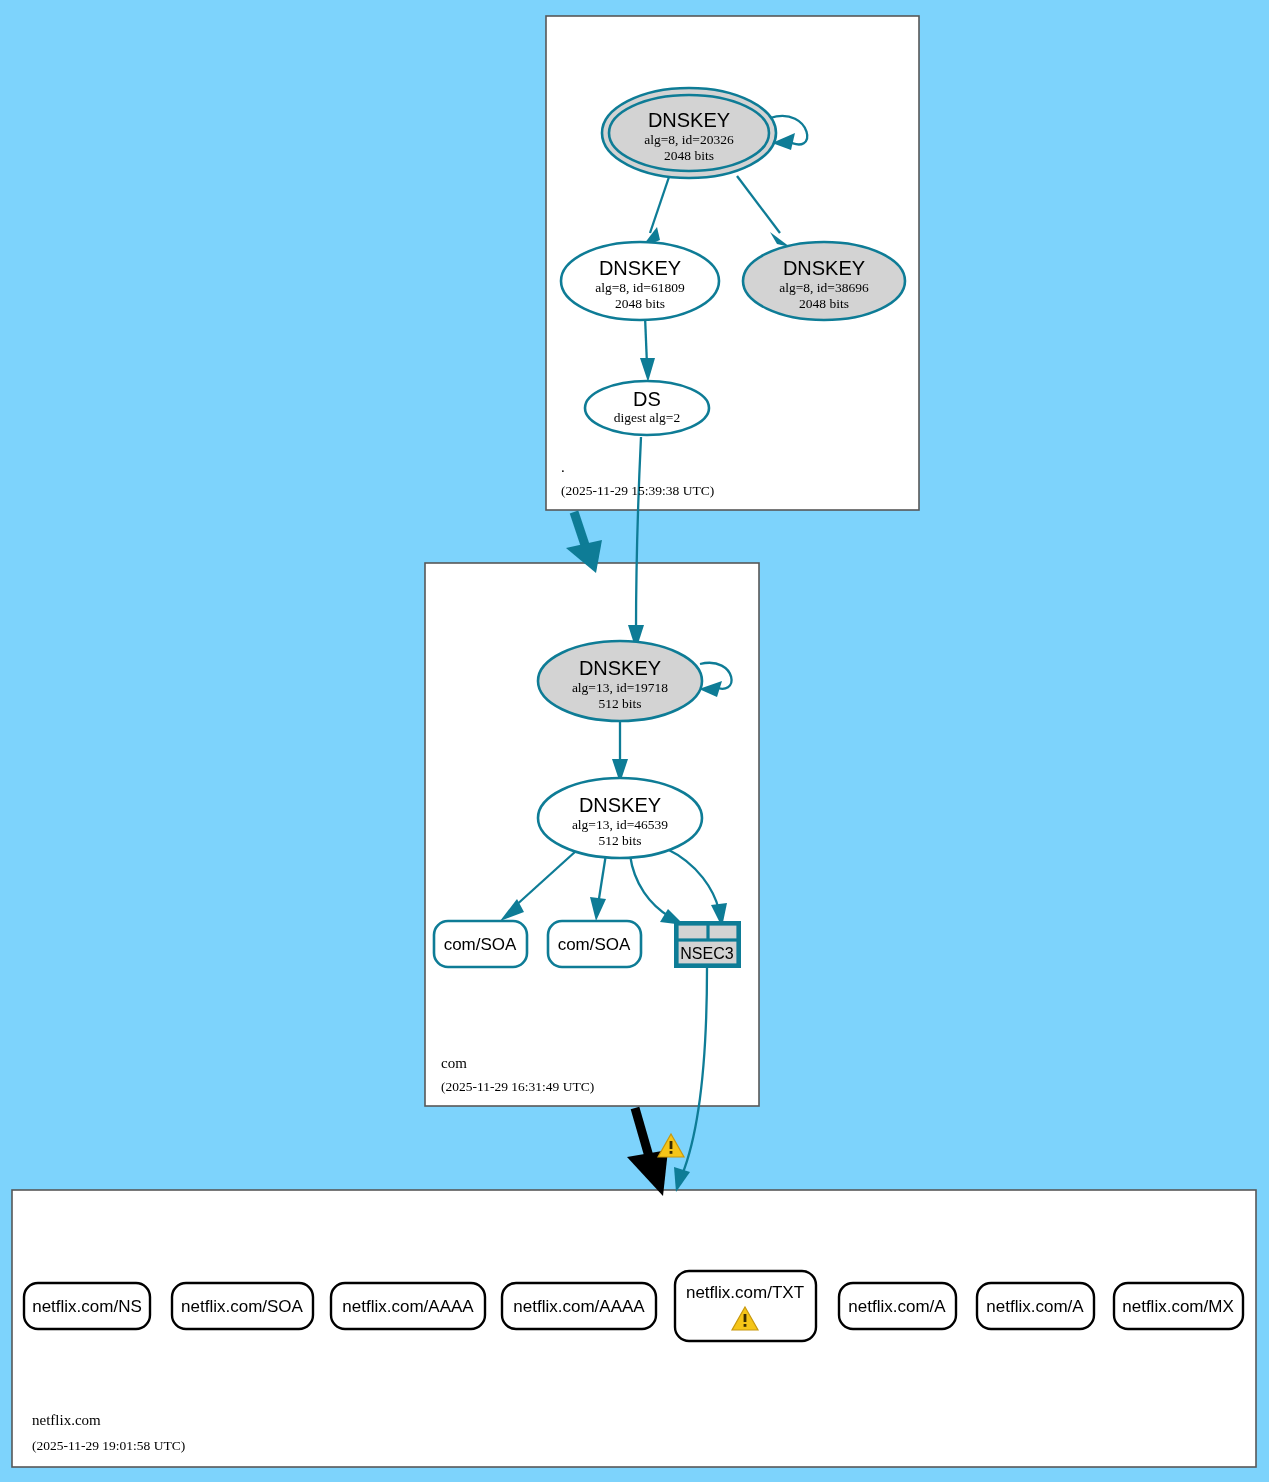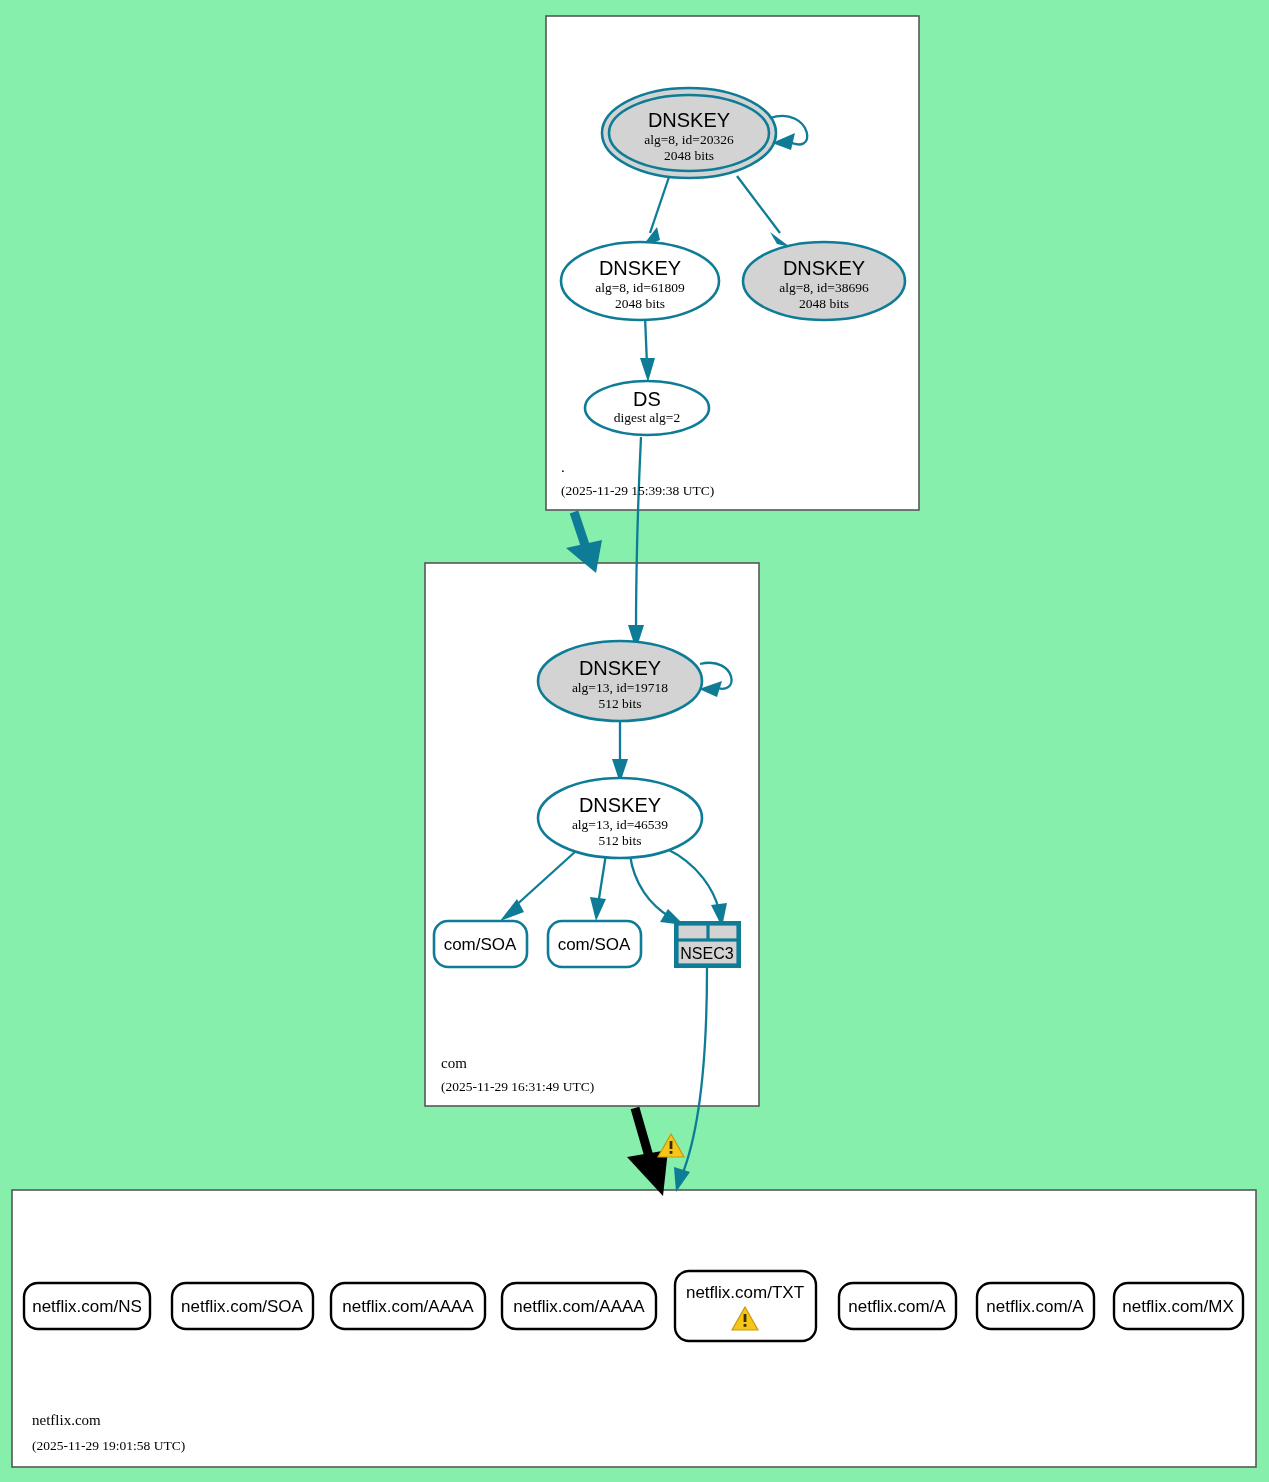--- a/index.html
+++ b/index.html
@@ -7,21 +7,21 @@
     padding: 0;
     background: #ffffff;
   }
   body {
     font-family: "Liberation Sans", sans-serif;
   }
   #canvas {
     position: relative;
     width: 1269px;
     height: 1482px;
-    background: #86efac;
+    background: #7dd3fc;
     overflow: hidden;
   }
   svg.layer {
     position: absolute;
     left: 0;
     top: 0;
     width: 1269px;
     height: 1482px;
   }
   .zone-box {

